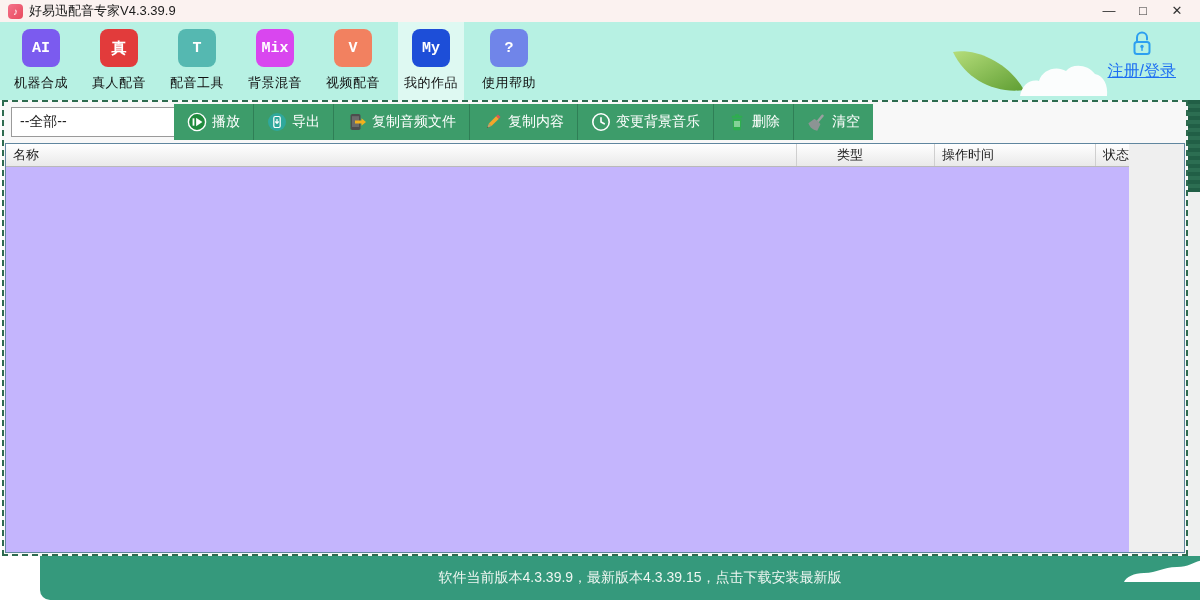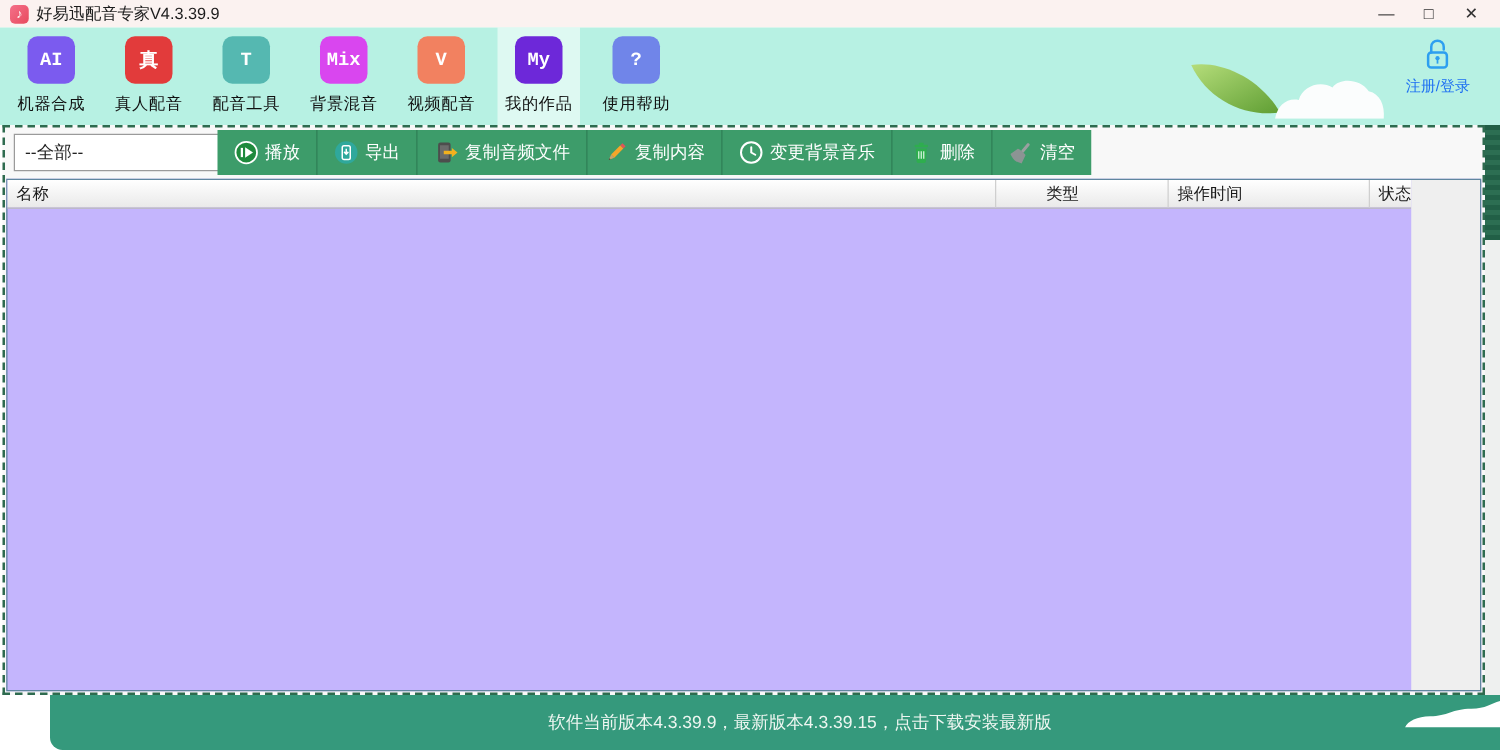--- a/index.html
+++ b/index.html
@@ -28,21 +28,21 @@
   .nav-item.selected { background:rgba(255,255,255,0.55); }
   .badge { width:38px; height:38px; border-radius:8px; background:#888; color:#fff;
     font-size:15px; font-weight:bold; display:flex; align-items:center;
     justify-content:center; }
   .nav-label { margin-top:7px; font-size:13px; color:#111; letter-spacing:0.5px; white-space:nowrap; }
 
   .leaf { position:absolute; right:172px; top:26px; }
   .nav-cloud { position:absolute; right:92px; bottom:0; }
   .login-box { position:absolute; right:24px; top:8px; display:flex;
     flex-direction:column; align-items:center; gap:3px; cursor:pointer; }
-  .login-link { font-size:12px; color:var(--link-blue,#1d6ff2); }
+  .login-link { font-size:16px; color:var(--link-blue,#1d6ff2); text-decoration:underline; }
 
   
   .panel { position:absolute; top:100px; left:2px; width:1186px; height:456px;
     border:2px dashed var(--panel-border,#2e6b4f); background:#f8f8f8; }
 
   .filter-row { position:relative; height:40px; }
   .dropdown { position:absolute; left:7px; top:5px; width:188px; height:30px;
     background:#fff; border:1px solid #9a9a9a; display:flex; align-items:center;
     padding:14px 8px; font-size:14px; color:#222; cursor:pointer; }
   .dropdown .chev { margin-left:auto; font-size:11px; color:#666; }
@@ -108,21 +108,21 @@
       </div>
       <div class="nav-item">
         <div class="badge" style="background: #d946ef;">Mix</div>
         <div class="nav-label">背景混音</div>
       </div>
       <div class="nav-item">
         <div class="badge" style="background: rgb(242, 129, 96);">V</div>
         <div class="nav-label">视频配音</div>
       </div>
       <div class="nav-item selected">
-        <div class="badge" style="background: #6d28d9;">My</div>
+        <div class="badge" style="background: #1d4ed8;">My</div>
         <div class="nav-label">我的作品</div>
       </div>
       <div class="nav-item">
         <div class="badge" style="background: rgb(112, 133, 233);">?</div>
         <div class="nav-label">使用帮助</div>
       </div>
     </div>
 
     <div class="leaf">
       <svg width="78" height="46" viewBox="0 0 78 46">

